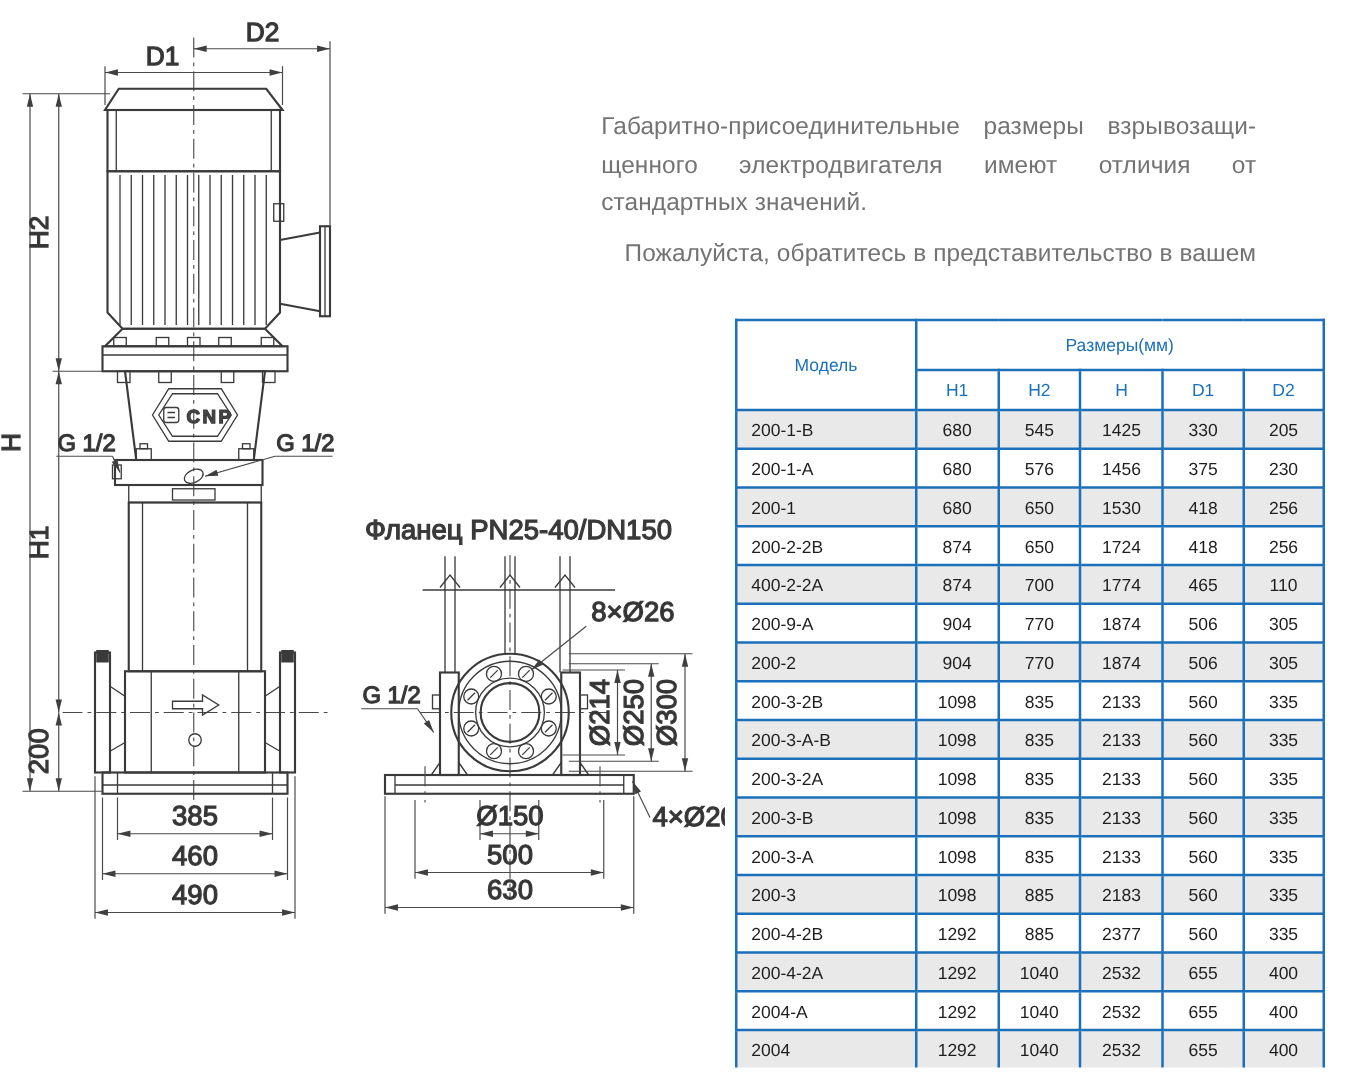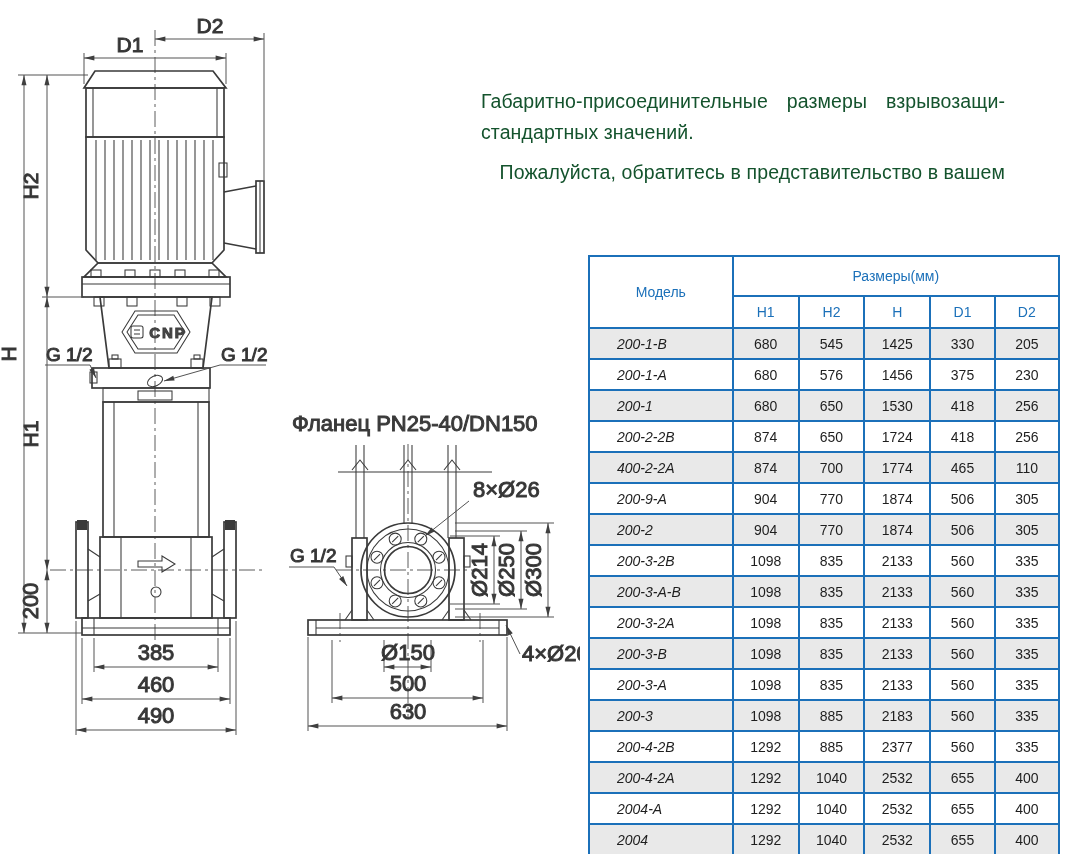--- a/index.html
+++ b/index.html
@@ -19,36 +19,36 @@
   .fill{fill:#3a3a3a;stroke:none;}
   text{fill:#333333;font-family:"Liberation Sans",sans-serif;}
   .dimtxt{font-size:22px;}
   .lbltxt{font-size:21px;}
   .gtxt{font-size:19px;}
   .ttl{font-size:22px;fill:#3a3a3a;}
   .brand{font-size:15px;font-weight:bold;letter-spacing:2px;fill:#4a4a4a;}
   
   .notes{
     position:absolute;left:481px;top:86px;width:524px;
-    font-size:19.5px;line-height:30.5px;color:#14532d;letter-spacing:0.1px;
+    font-size:19.5px;line-height:30.5px;color:#737373;letter-spacing:0.1px;
   }
   .notes .para2{margin-top:10px;text-align:right;}
   .jl{text-align:justify;text-align-last:justify;}
   
   table.dims{
     position:absolute;left:588px;top:255px;width:472px;
     border-collapse:collapse;table-layout:fixed;
     font-size:14px;color:#1e1e1e;
   }
   table.dims th,table.dims td{border:2px solid #1b70b9;font-weight:normal;}
   table.dims thead tr.r1 th{height:36px;}
   table.dims thead tr.r2 th{height:28px;}
   table.dims th{color:#1b70b9;text-align:center;}
   table.dims tbody td{height:27px;text-align:center;}
-  table.dims tbody td.model{text-align:left;padding-left:27px;font-style:italic;}
+  table.dims tbody td.model{text-align:left;padding-left:11px;}
   table.dims tbody tr:nth-child(odd){background:#e9e9e9;}
   table.dims tbody tr:last-child td{border-bottom:none;}
 </style>
 </head>
 <body>
 
 <svg id="drawing" width="580" height="859" viewBox="0 0 580 859">
   <defs>
     <marker id="arr" viewBox="0 0 10 6" refX="9.5" refY="3" markerWidth="11.5" markerHeight="7" orient="auto-start-reverse" markerUnits="userSpaceOnUse">
       <path d="M0.5,0.8 L9.5,3 L0.5,5.2 Z" fill="#3f3f3f"></path>
@@ -219,20 +219,21 @@
     <text class="dimtxt" x="408" y="719" text-anchor="middle">630</text>
 
     <text class="dimtxt" x="522" y="661">4×Ø20</text>
     <path class="leader" d="M520,654 L506,625"></path>
   </g>
 </svg>
 
 <div class="notes">
   <div>
     <div class="jl">Габаритно-присоединительные размеры взрывозащи-</div>
+    <div class="jl">щенного электродвигателя имеют отличия от</div>
     <div>стандартных значений.</div>
   </div>
   <div class="para2">
     <div>Пожалуйста, обратитесь в представительство в вашем</div>
   </div>
 </div>
 
 <table class="dims">
   <colgroup>
     <col style="width:143px">

